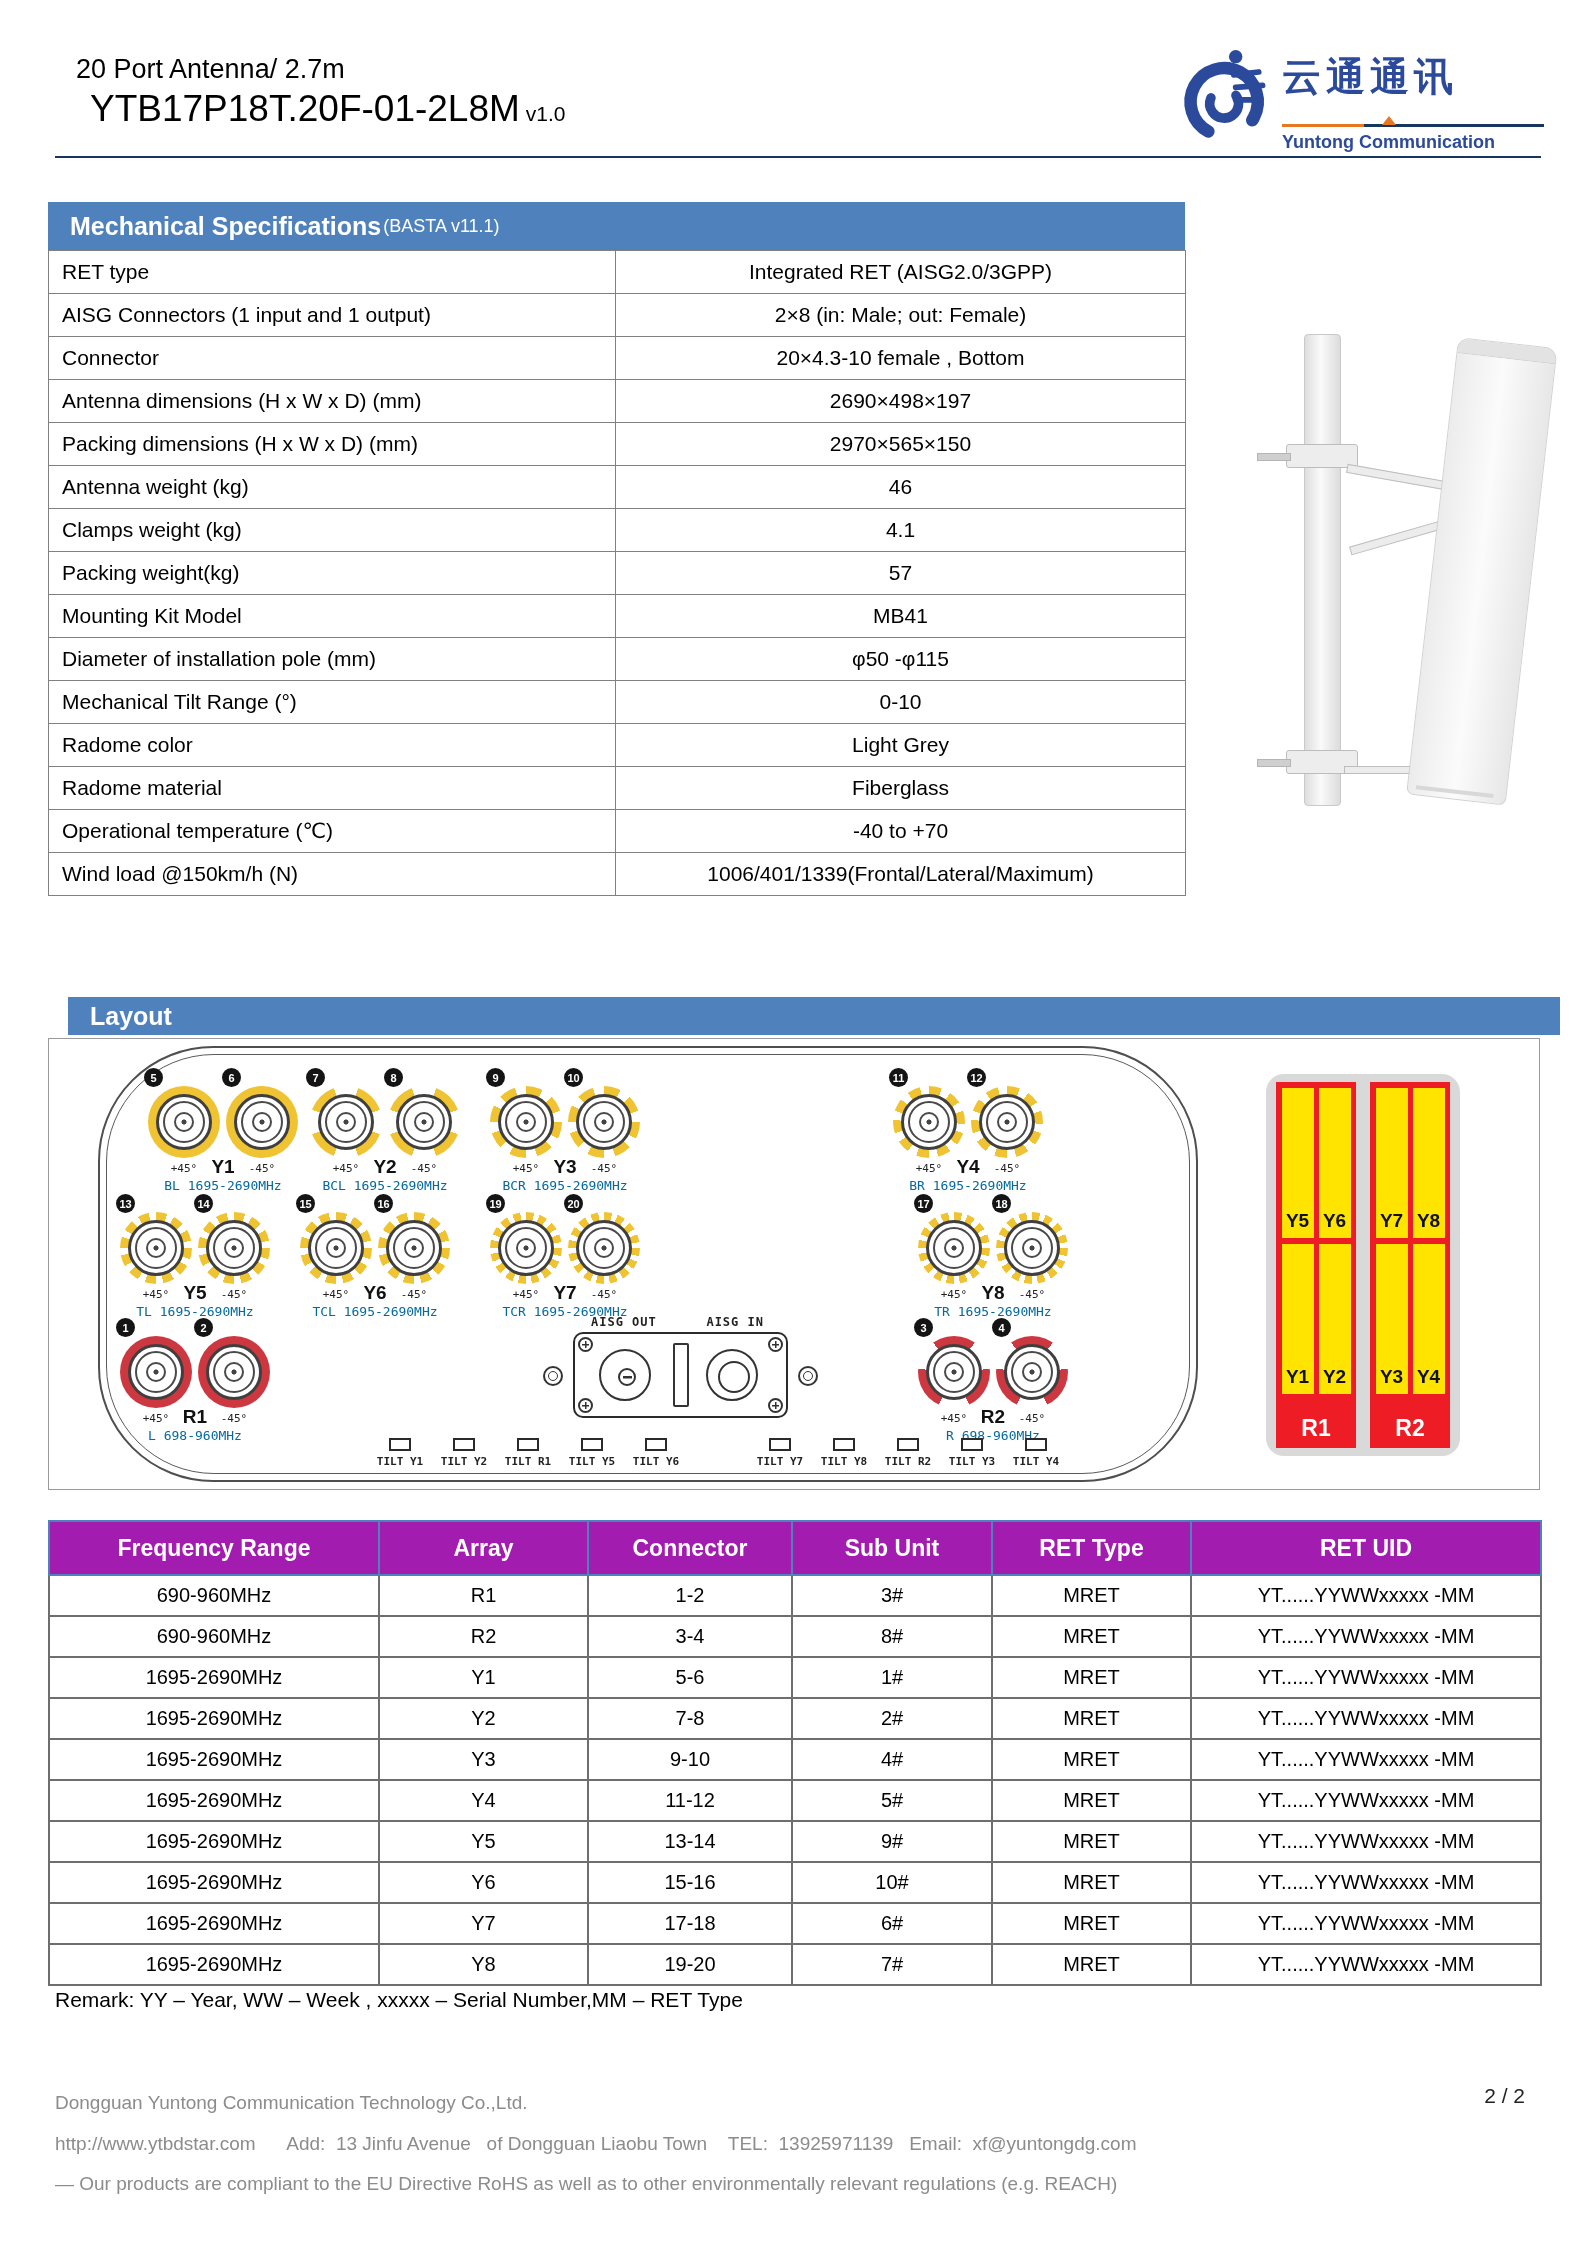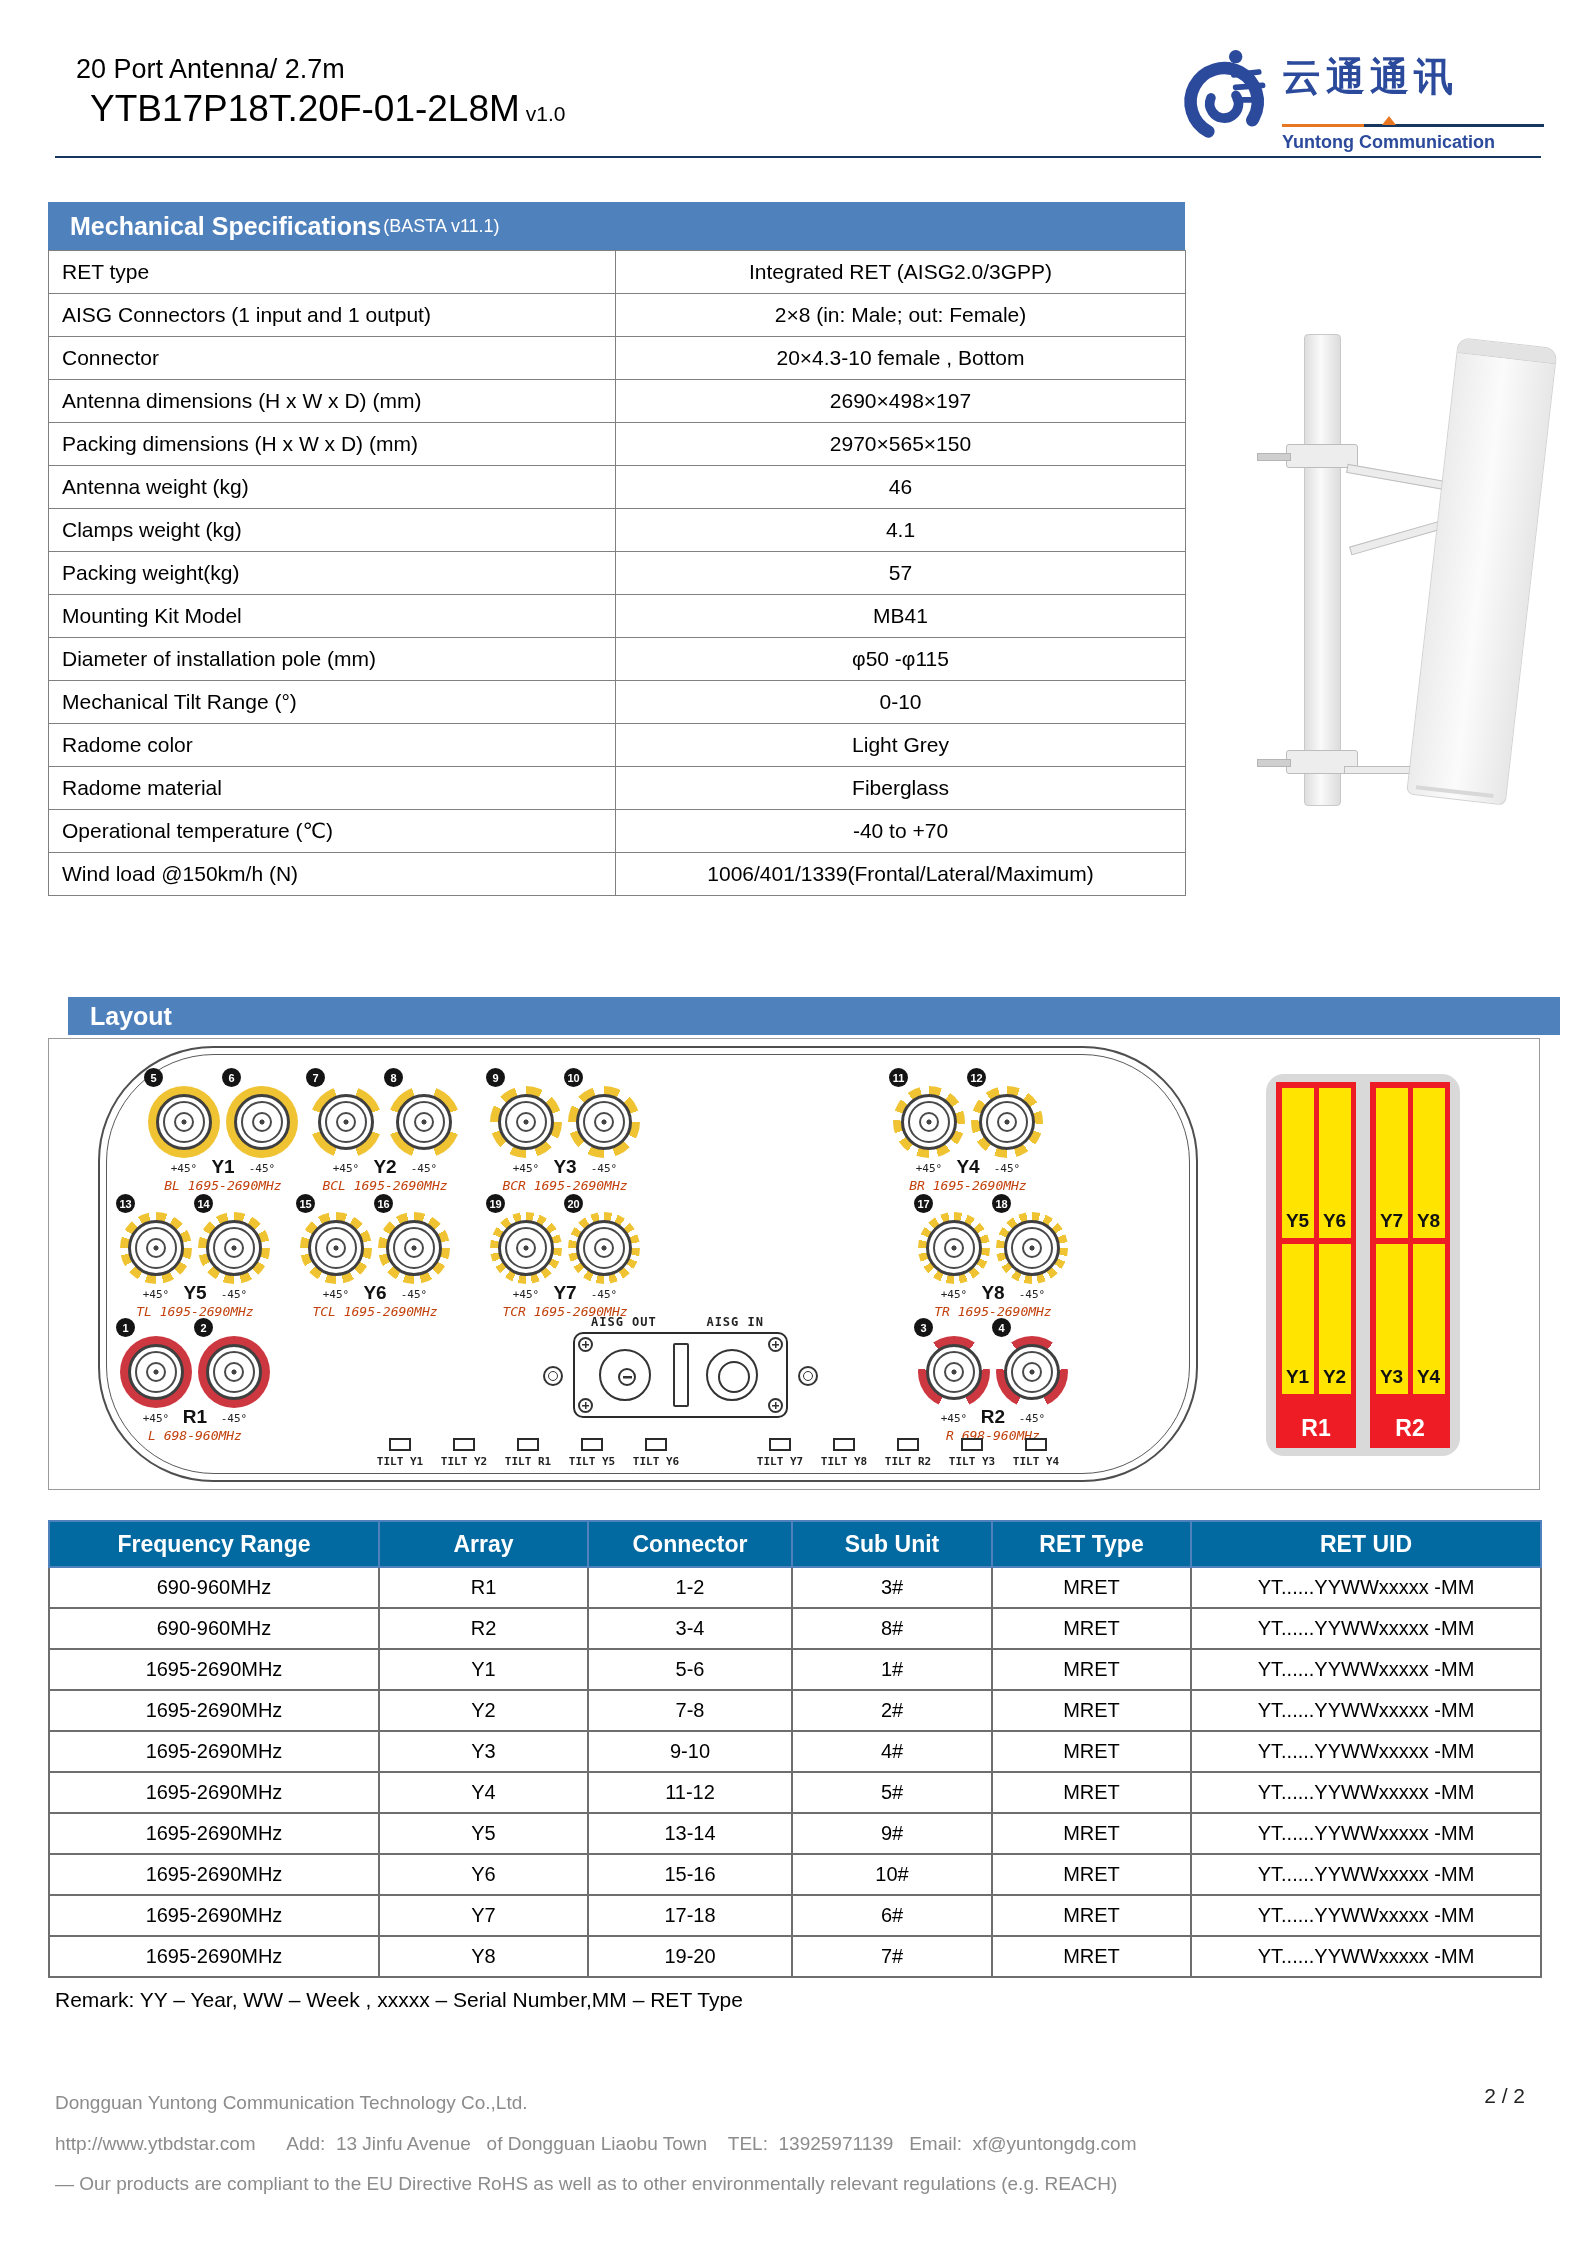--- a/index.html
+++ b/index.html
@@ -79,21 +79,21 @@
          font-size:11px;font-weight:bold;display:flex;align-items:center;justify-content:center;z-index:3;}
   .deco{position:absolute;left:0;top:16px;width:72px;height:72px;border-radius:50%;}
   .deco .m1{position:absolute;inset:8px;border-radius:50%;background:#fff;border:3px solid #3f3f3f;}
   .deco .m2{position:absolute;inset:15px;border-radius:50%;background:#fff;border:2.5px solid #4a4a4a;}
   .deco .m3{position:absolute;inset:26px;border-radius:50%;border:2px solid #4a4a4a;
             background:radial-gradient(circle,#444 0 2.5px,#fff 2.6px);}
   .angle{position:absolute;left:0;top:92px;width:72px;text-align:center;font-family:"DejaVu Sans Mono",monospace;
          font-size:11px;color:#222;}
   .gname{position:absolute;left:0;right:0;top:86px;text-align:center;font-size:19px;font-weight:bold;color:#111;}
   .band{position:absolute;left:-45px;right:-45px;top:108px;text-align:center;
-        font-family:"DejaVu Sans Mono",monospace;font-size:13px;color:#c2410c;white-space:nowrap;font-style:italic;}
+        font-family:"DejaVu Sans Mono",monospace;font-size:13px;color:#0369a1;white-space:nowrap;}
 
   
   .conn-group[data-ring="y-solid"] .deco{background:#efc332;}
   .conn-group[data-ring="y-arc4"] .deco{background:conic-gradient(from 20deg,#efc332 0 50deg,transparent 50deg 90deg,#efc332 90deg 140deg,transparent 140deg 180deg,#efc332 180deg 230deg,transparent 230deg 270deg,#efc332 270deg 320deg,transparent 320deg 360deg);}
   .conn-group[data-ring="y-seg8"] .deco{background:repeating-conic-gradient(#efc332 0 27deg,transparent 27deg 45deg);}
   .conn-group[data-ring="y-seg10"] .deco{background:repeating-conic-gradient(#efc332 0 21deg,transparent 21deg 36deg);}
   .conn-group[data-ring="y-seg12"] .deco{background:repeating-conic-gradient(#efc332 0 18deg,transparent 18deg 30deg);}
   .conn-group[data-ring="y-seg16"] .deco{background:repeating-conic-gradient(#efc332 0 13deg,transparent 13deg 22.5deg);}
   .conn-group[data-ring="r-solid"] .deco{background:#cd3740;}
   .conn-group[data-ring="r-arc3"] .deco{background:conic-gradient(from -35deg,#cd3740 0 70deg,transparent 70deg 120deg,#cd3740 120deg 190deg,transparent 190deg 240deg,#cd3740 240deg 310deg,transparent 310deg 360deg);}
@@ -132,21 +132,21 @@
   .array-panel:nth-of-type(2){left:104px;}
   .cellrow{position:absolute;left:0;width:100%;display:flex;gap:5px;justify-content:center;}
   .cellrow.r1{top:6px;}
   .cellrow.r2{top:162px;}
   .cell{width:32px;height:150px;background:#ffe400;display:flex;align-items:flex-end;justify-content:center;
         padding-bottom:6px;font-weight:bold;font-size:19px;color:#111;}
   .panel-label{position:absolute;left:0;bottom:6px;width:100%;text-align:center;color:#fff;font-weight:bold;font-size:23px;}
 
   
   .freq-table{position:absolute;left:48px;top:1520px;width:1492px;border-collapse:collapse;table-layout:fixed;}
-  .freq-table th{background:#0369a1;color:#fff;font-size:23px;font-weight:bold;height:46px;border:2px solid #4f81bd;}
+  .freq-table th{background:#a21caf;color:#fff;font-size:23px;font-weight:bold;height:54px;border:2px solid #4f81bd;}
   .freq-table td{border:2px solid #6e6e6e;height:41px;font-size:20px;text-align:center;color:#000;}
   .freq-table .c1{width:330px;} .freq-table .c2{width:209px;} .freq-table .c3{width:204px;}
   .freq-table .c4{width:200px;} .freq-table .c5{width:199px;} .freq-table .c6{width:350px;}
 
   .remark{left:55px;top:1988px;font-size:21px;color:#000;}
 
   
   .footer-line{color:#8c8c8c;font-size:19px;white-space:pre-wrap;}
   .f1{left:55px;top:2092px;}
   .f2{left:55px;top:2133px;}

